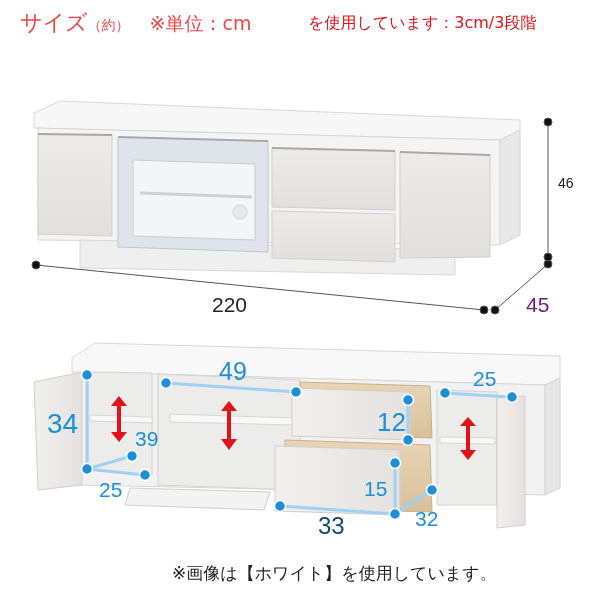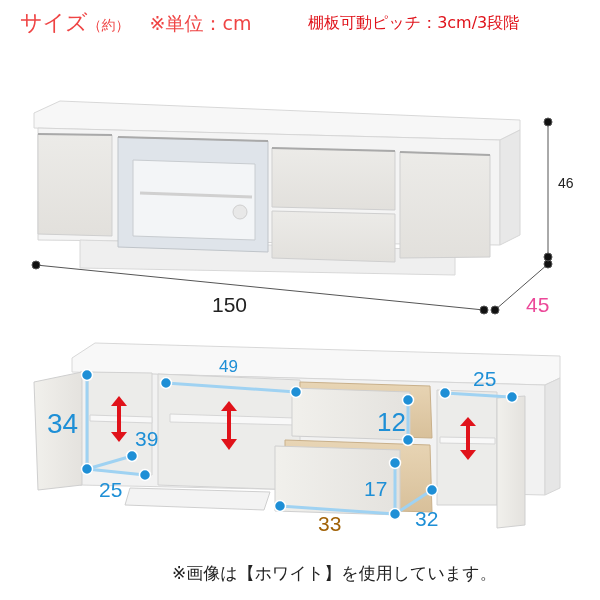--- a/index.html
+++ b/index.html
@@ -11,21 +11,21 @@
   .note{position:absolute;left:172px;top:562px;font-size:17px;color:#222;white-space:nowrap;}
   svg{position:absolute;left:0;top:0;}
   .dim{font-family:"Liberation Sans",sans-serif;}
 </style>
 </head>
 <body>
 
 <div class="title">
   <span>サイズ</span><span class="small">（約）</span><span class="unit">※単位：cm</span>
 </div>
-<div class="pitch">棚板可動ピッチ：3cm/3段階</div>
+<div class="pitch">を使用しています：3cm/3段階</div>
 
 <svg width="600" height="600" viewBox="0 0 600 600">
   <defs>
     <linearGradient id="wood" x1="0" y1="0" x2="0" y2="1">
       <stop offset="0" stop-color="#ecebe8"></stop>
         <stop offset="1" stop-color="#e2e0dc"></stop>
     </linearGradient>
   </defs>
 
   <polygon points="34,113 60,101 520,120 520,130 500,140 34,128" fill="#f7f7f7" stroke="#d8d8d8"></polygon>
@@ -58,22 +58,22 @@
       <circle cx="484" cy="310" r="4"></circle>
     <line x1="495" y1="310" x2="548" y2="264"></line>
     <circle cx="495" cy="310" r="4"></circle>
       <circle cx="548" cy="264" r="4"></circle>
     <line x1="548" y1="122" x2="548" y2="257"></line>
     <circle cx="548" cy="122" r="4"></circle>
       <circle cx="548" cy="257" r="4"></circle>
   </g>
 </svg>
 
-<div class="dim" style="position:absolute;left:212px;top:293px;font-size:21px;color:#222;">150</div>
-<div class="dim" style="position:absolute;left:526px;top:293px;font-size:21px;color:#ec4899;">45</div>
+<div class="dim" style="position:absolute;left:212px;top:293px;font-size:21px;color:#222;">220</div>
+<div class="dim" style="position:absolute;left:526px;top:293px;font-size:21px;color:#701a75;">45</div>
 <div class="dim" style="position:absolute;left:558px;top:175px;font-size:14px;color:#222;">46</div>
 
 <svg width="600" height="600" viewBox="0 0 600 600">
   <defs>
     <linearGradient id="wood2" x1="0" y1="0" x2="1" y2="0">
       <stop offset="0" stop-color="#f1f0ec"></stop>
         <stop offset="1" stop-color="#e4e2de"></stop>
     </linearGradient>
     <linearGradient id="pine" x1="0" y1="0" x2="0" y2="1">
       <stop offset="0" stop-color="#e8d5b5"></stop>
@@ -148,20 +148,20 @@
     <circle cx="280" cy="506" r="5.5"></circle>
     <circle cx="432" cy="490" r="5.5"></circle>
     <circle cx="445" cy="393" r="5.5"></circle>
     <circle cx="512" cy="397" r="5.5"></circle>
   </g>
 </svg>
 
 <div class="dim" style="position:absolute;left:47px;top:408px;font-size:28px;color:#1e8fd6;">34</div>
 <div class="dim" style="position:absolute;left:135px;top:427px;font-size:21px;color:#1e8fd6;text-align:center;">39</div>
 <div class="dim" style="position:absolute;left:99px;top:478px;font-size:21px;color:#1e8fd6;">25</div>
-<div class="dim" style="position:absolute;left:219px;top:357px;font-size:17px;color:#1e8fd6;">49</div>
+<div class="dim" style="position:absolute;left:219px;top:357px;font-size:25px;color:#1e8fd6;">49</div>
 <div class="dim" style="position:absolute;left:377px;top:407px;font-size:26px;color:#1e8fd6;">12</div>
-<div class="dim" style="position:absolute;left:364px;top:477px;font-size:21px;color:#1e8fd6;">17</div>
-<div class="dim" style="position:absolute;left:318px;top:512px;font-size:21px;color:#a16207;">33</div>
+<div class="dim" style="position:absolute;left:364px;top:477px;font-size:21px;color:#1e8fd6;">15</div>
+<div class="dim" style="position:absolute;left:318px;top:512px;font-size:24px;color:#0c4a6e;">33</div>
 <div class="dim" style="position:absolute;left:415px;top:507px;font-size:21px;color:#1e8fd6;">32</div>
 <div class="dim" style="position:absolute;left:473px;top:367px;font-size:21px;color:#1e8fd6;">25</div>
 
 <div class="note">※画像は【ホワイト】を使用しています。</div>
 
 </body></html>

